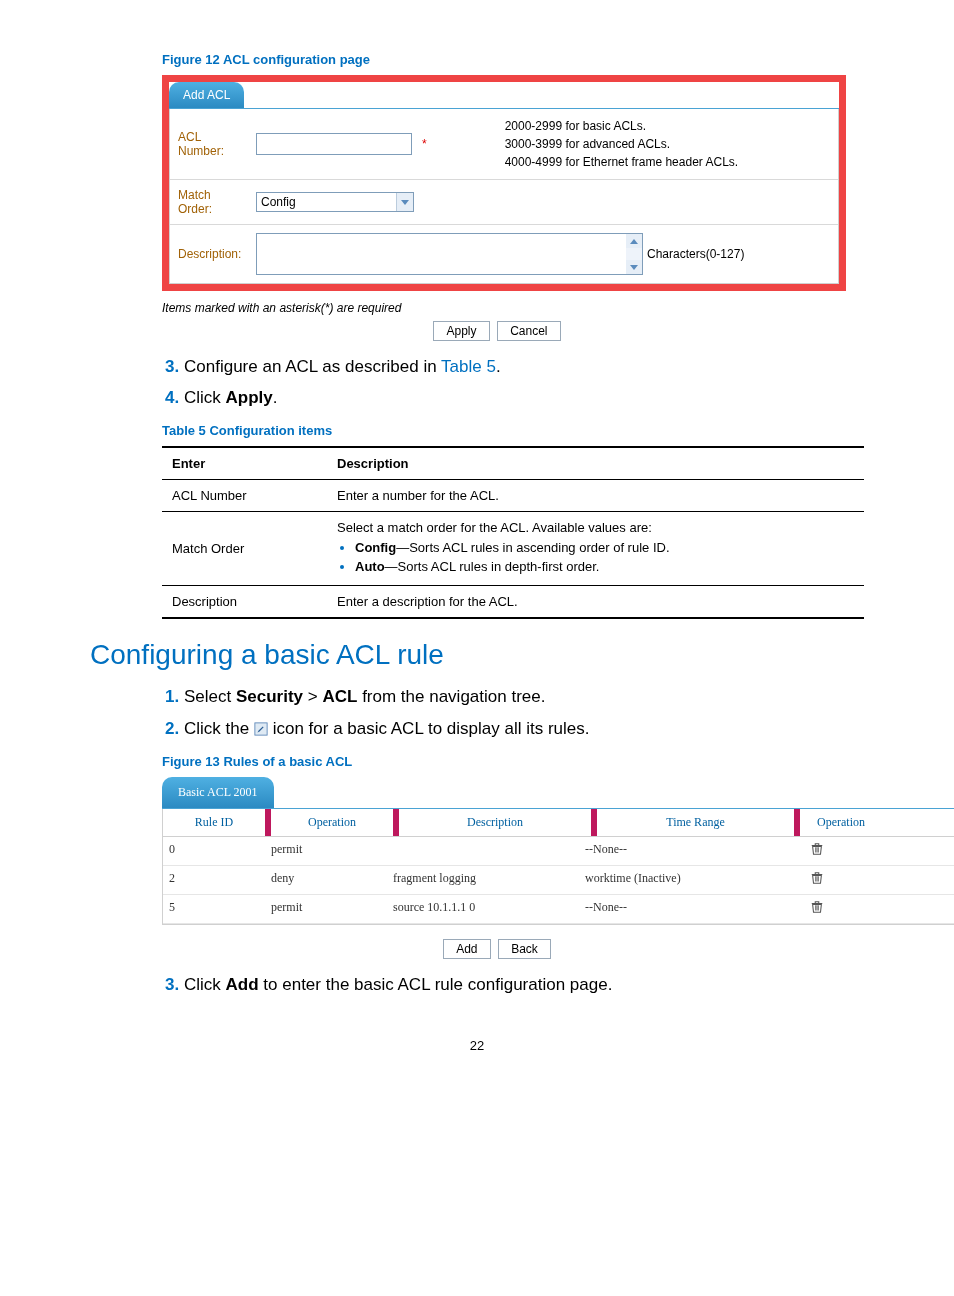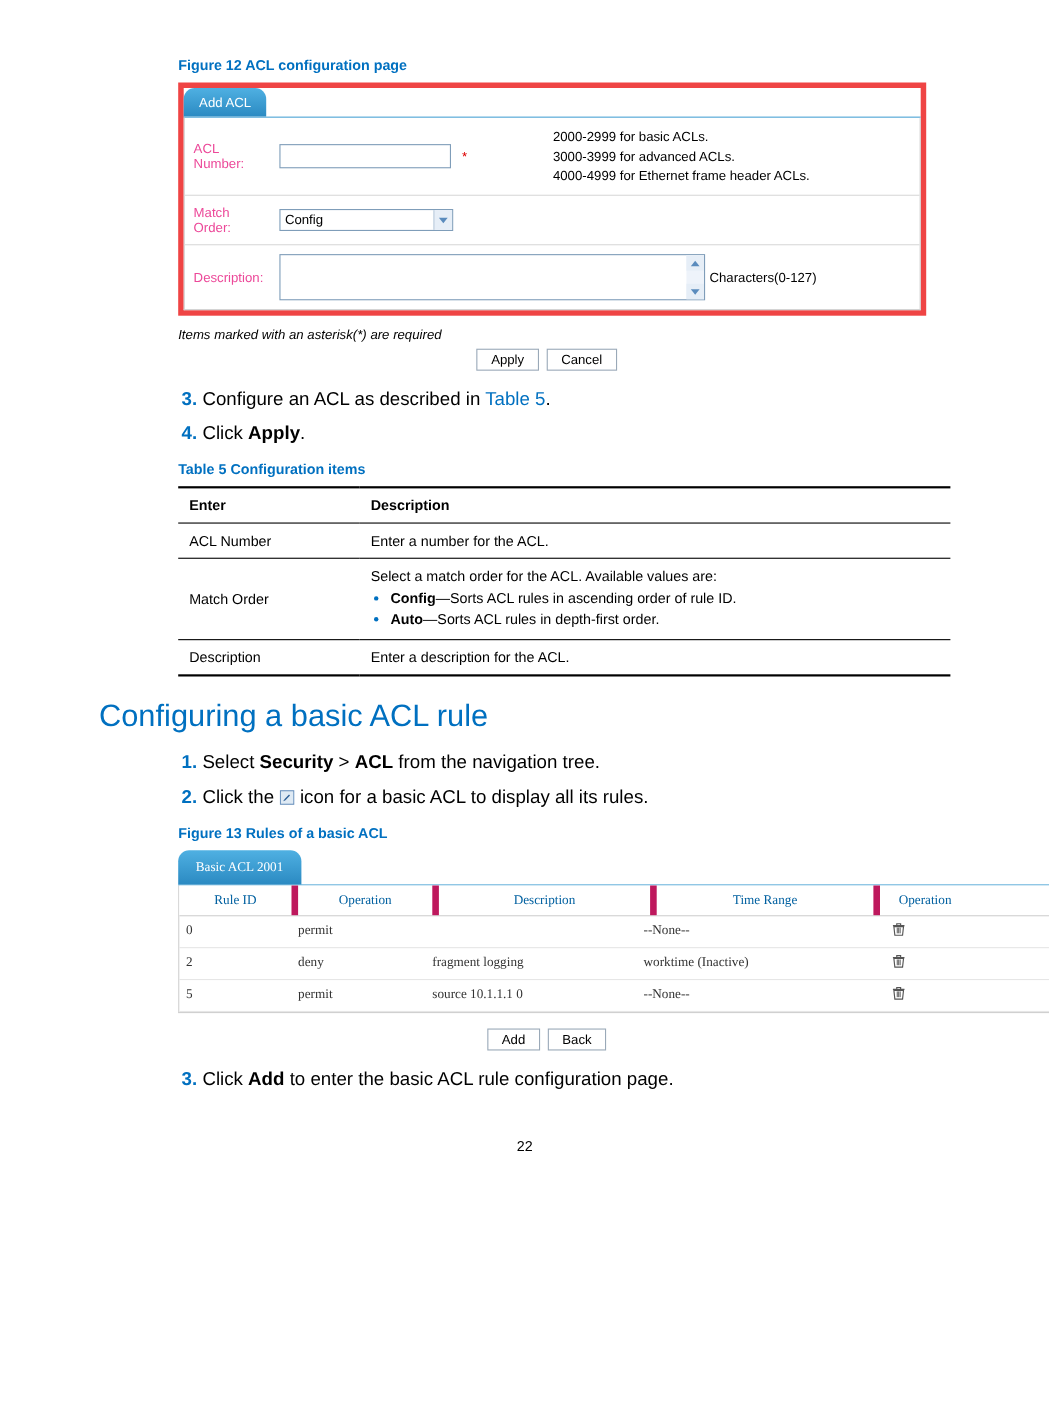--- a/index.html
+++ b/index.html
@@ -12,21 +12,21 @@
     width: 774px;
   }
   .figure-caption {
     color: #0070c0;
     font-weight: bold;
     font-size: 13px;
     margin: 12px 0 8px 72px;
   }
   .screenshot {
     margin: 0 0 10px 72px;
-    border: 5px solid #ef4444;
+    border: 7px solid #ef4444;
     width: 670px;
     font-family: Tahoma, Arial, sans-serif;
     font-size: 12px;
   }
   .tab-row {
     border-bottom: 1px solid #4aa3d4;
   }
   .tab {
     display: inline-block;
     background: linear-gradient(#4fb0e2, #2b8ac2);
@@ -45,21 +45,21 @@
     display: flex;
     align-items: center;
     border-bottom: 1px solid #d9d9d9;
     padding: 8px 8px;
     gap: 8px;
   }
   .form-row:last-child { border-bottom: none; }
   .form-label {
     width: 70px;
     font-size: 12px;
-    color: #ec4899;
+    color: #a16207;
   }
   .text-input {
     border: 1px solid #7f9db9;
     height: 18px;
     background: #fff;
     width: 150px;
     font-size: 12px;
   }
   .req-star { color: #d00; margin-left: 2px; }
   .hint {

